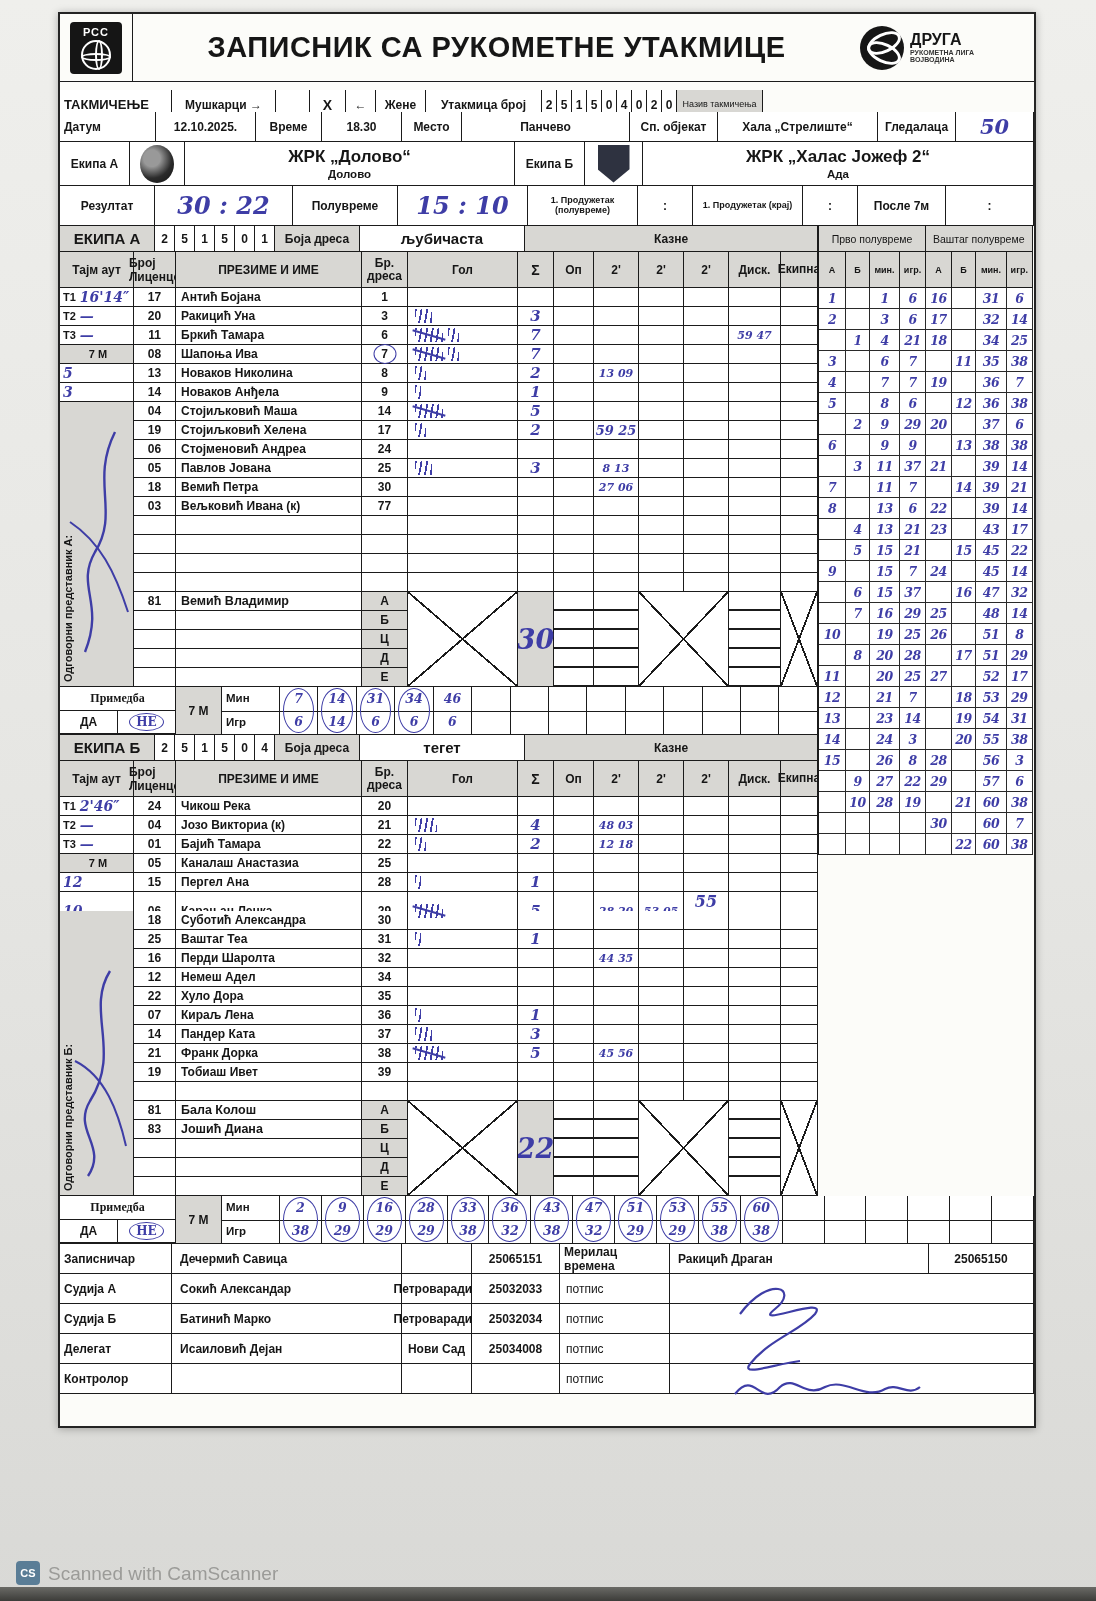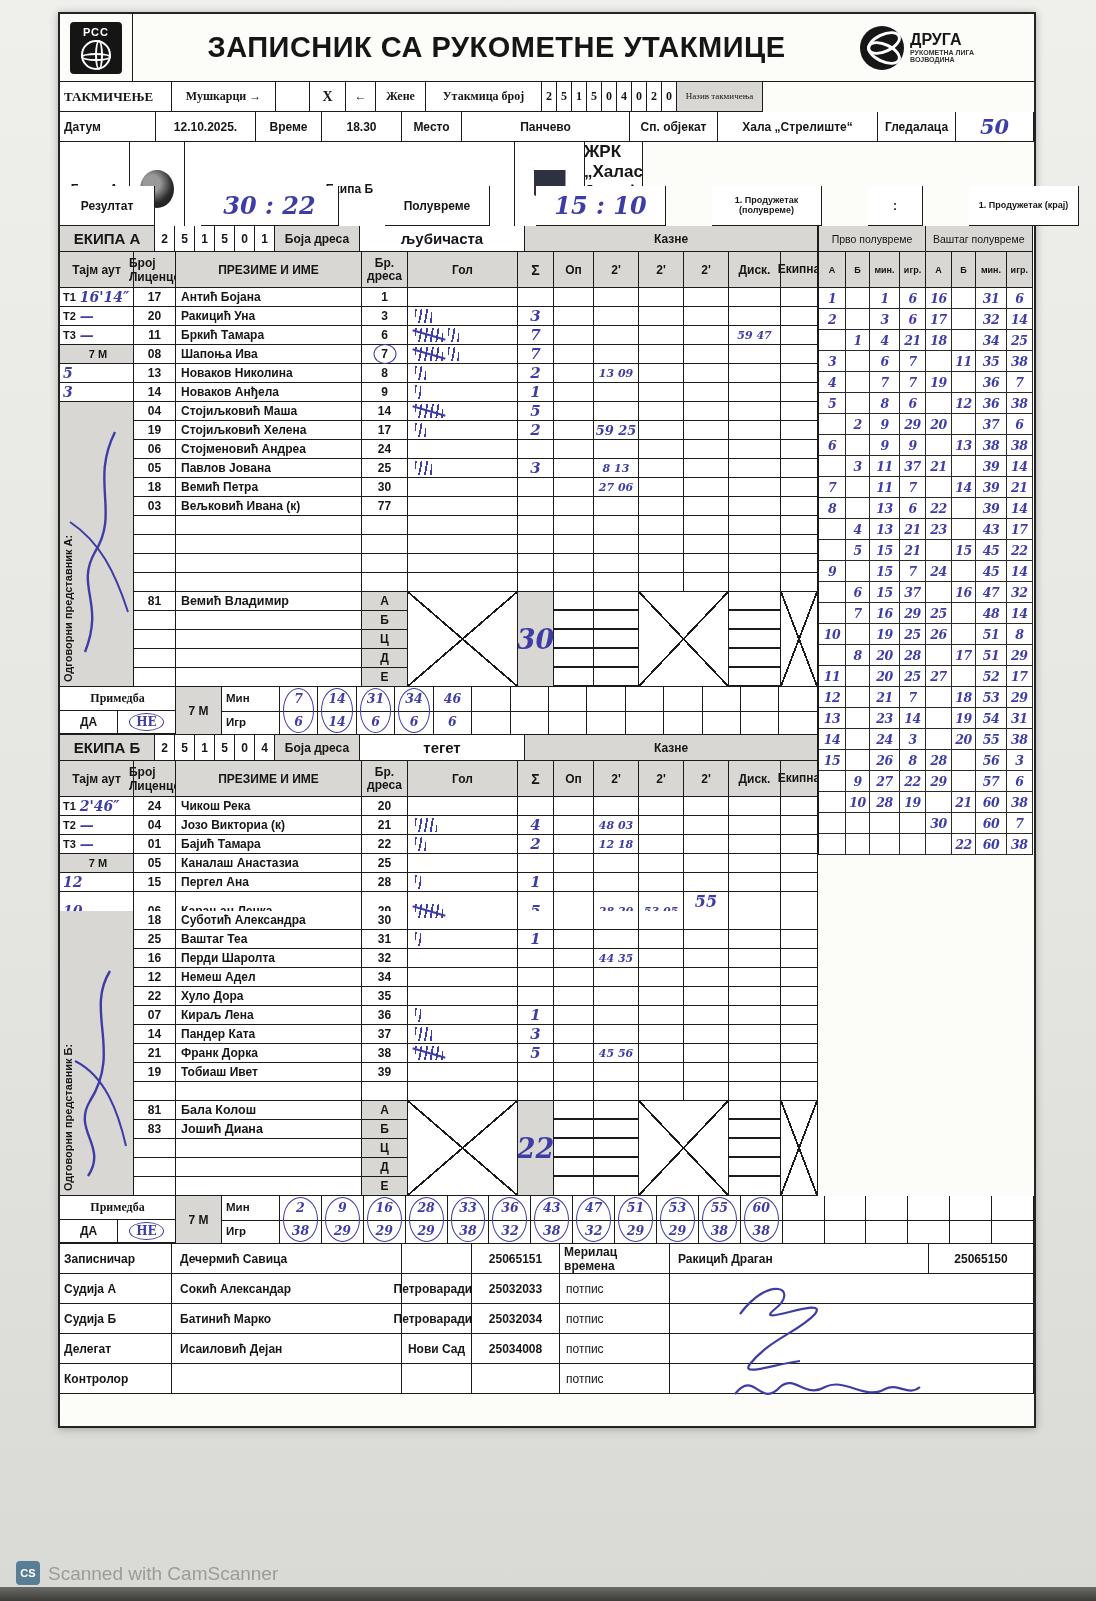--- a/index.html
+++ b/index.html
@@ -119,21 +119,21 @@
     <div class="drugabox">
       <span class="drugaball"></span>
       <span class="drugatxt">
         <span class="big">ДРУГА</span>
         <span class="tiny">РУКОМЕТНА ЛИГА</span>
         <span class="tiny">ВОЈВОДИНА</span>
       </span>
     </div>
   </div>
 
-  <div class="abs grid" style="top:68px;height:30px;grid-template-columns:112px 104px 34px 36px 30px 50px 116px repeat(9,15px) 86px 1fr;font-family:Liberation Serif, serif;">
+  <div class="abs grid" style="top:76px;height:30px;grid-template-columns:112px 104px 34px 36px 30px 50px 116px repeat(9,15px) 86px 1fr;">
     <div class="c b left" style="font-size:13px">ТАКМИЧЕЊЕ</div>
     <div class="c b"><span>Мушкарци</span>&nbsp;<span>→</span></div>
     <div class="c"></div>
     <div class="c b" style="font-size:14px">X</div>
     <div class="c b">←</div>
     <div class="c b">Жене</div>
     <div class="c b">Утакмица број</div>
     <div class="c b">2</div>
     <div class="c b">5</div>
     <div class="c b">1</div>
@@ -157,31 +157,35 @@
     <div class="c b">Хала „Стрелиште“</div>
     <div class="c b">Гледалаца</div>
     <div class="c ink" style="font-size:21px">50</div>
   </div>
 
   <div class="abs grid" style="top:128px;height:44px;grid-template-columns:70px 55px 330px 70px 58px 1fr;">
     <div class="c b">Екипа А</div>
     <div class="c">
         <span style="width:34px;height:38px;border-radius:50%;background:radial-gradient(circle at 35% 35%,#999 0 25%,#2b2b2b 60%,#111);"></span>
       </div>
+    <div class="c" style="flex-direction:column;justify-content:center;gap:1px">
+      <span class="b" style="font-size:17px">ЖРК „Долово“</span>
+      <span class="b" style="font-size:11.5px">Долово</span>
+    </div>
     <div class="c b">Екипа Б</div>
     <div class="c">
         <span style="width:32px;height:38px;background:#2e3240;clip-path:polygon(0 0,100% 0,100% 65%,50% 100%,0 65%);"></span>
       </div>
     <div class="c" style="flex-direction:column;justify-content:center;gap:1px">
       <span class="b" style="font-size:17px">ЖРК „Халас Јожеф 2“</span>
       <span class="b" style="font-size:11.5px">Ада</span>
     </div>
   </div>
 
-  <div class="abs grid" style="top:172px;height:40px;grid-template-columns:95px 138px 105px 130px 110px 55px 110px 55px 88px 1fr;gap:46px;">
+  <div class="abs grid" style="top:172px;height:40px;grid-template-columns:95px 138px 105px 130px 110px 55px 110px 55px 88px 1fr;">
     <div class="c b">Резултат</div>
     <div class="c ink" style="font-size:24px">30 : 22</div>
     <div class="c b">Полувреме</div>
     <div class="c ink" style="font-size:24px">15 : 10</div>
     <div class="c b sm">1. Продужетак (полувреме)</div>
     <div class="c b">:</div>
     <div class="c b sm">1. Продужетак (крај)</div>
     <div class="c b">:</div>
     <div class="c b">После 7м</div>
     <div class="c b">:</div>

